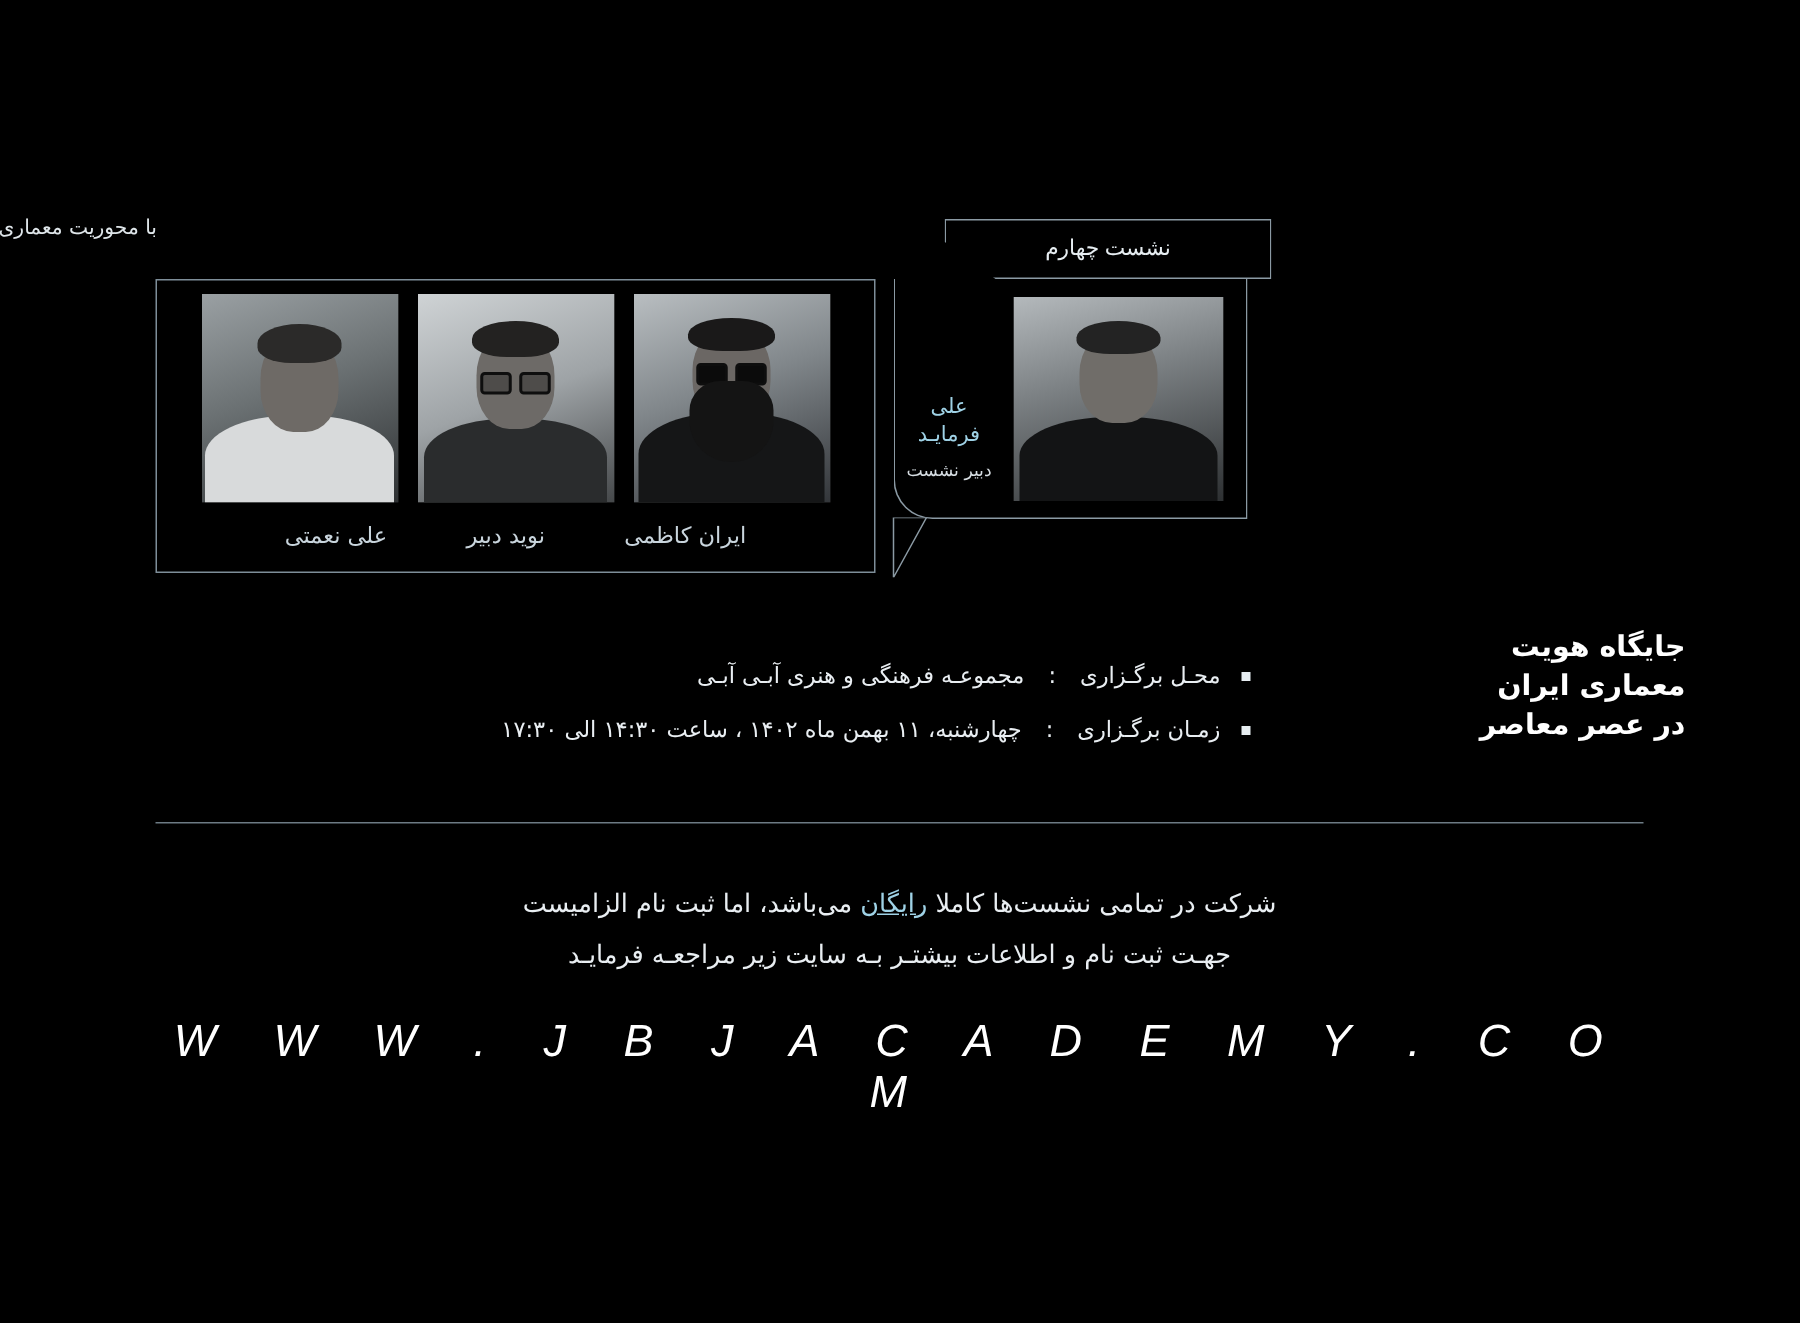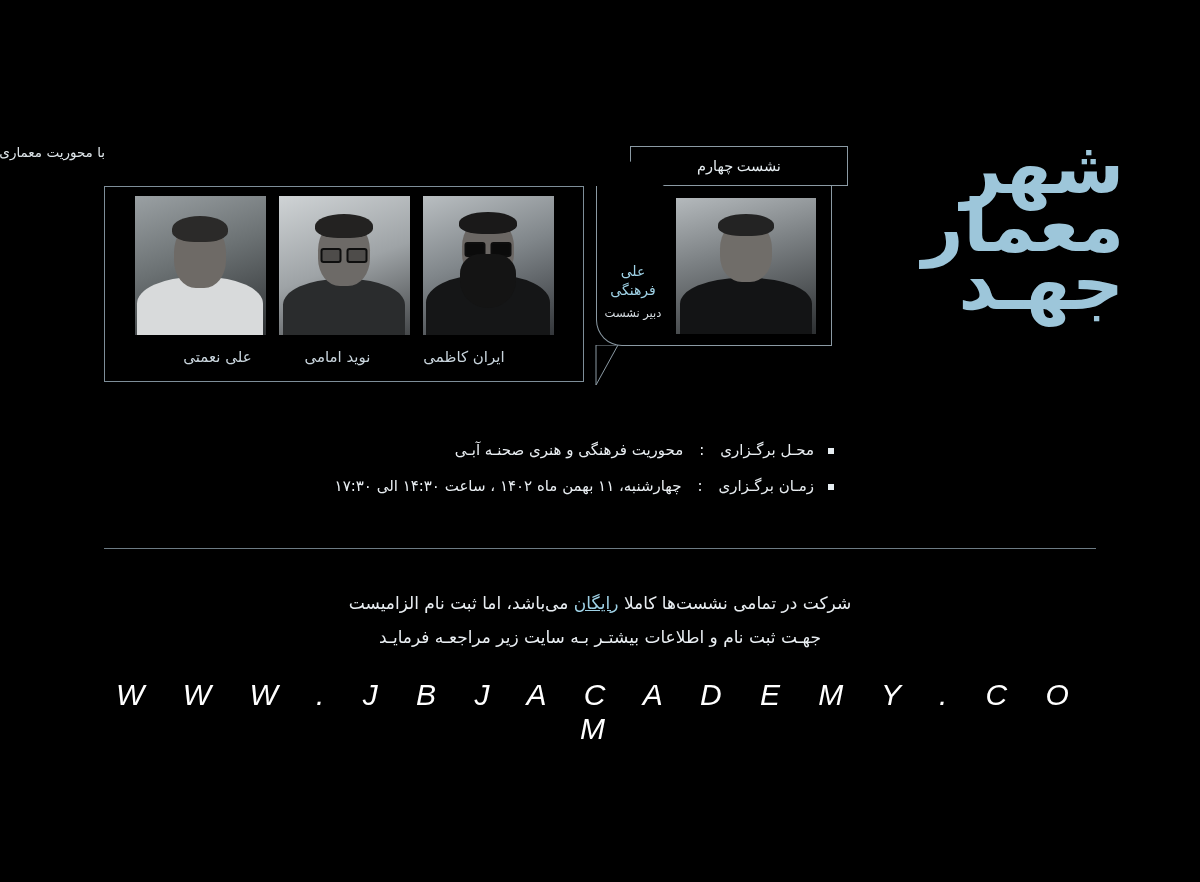--- a/index.html
+++ b/index.html
@@ -354,59 +354,59 @@
           <i style="background:#0b0b0b;"></i>
           <i style="background:#0b0b0b;"></i>
         </div>
       <div class="p-beard" style="top:58px;width:56px;height:54px;background:#141414;"></div>
     </div>
 
   </div>
 
   <div class="speaker-names">
     <span>ایران کاظمی</span>
-    <span>نوید امامی</span>
+    <span>نوید دبیر</span>
     <span>علی نعمتی</span>
   </div>
 
   <div class="session-tag-wrap">
     <div class="session-tag">نشست چهارم</div>
   </div>
 
   <div class="secretary-frame"></div>
 
   <div class="secretary-photo">
     <div class="bg" style="position:absolute;inset:0;background:linear-gradient(165deg,#b4b9bc 0%,#7c8184 40%,#2d3032 100%);"></div>
     <div class="p-body" style="bottom:0;width:132px;height:56px;background:#131415;"></div>
     <div class="p-head" style="top:22px;width:52px;height:62px;background:#706d69;"></div>
     <div class="p-hair" style="top:16px;width:56px;height:22px;background:#232323;"></div>
   </div>
 
   <div class="secretary-text">
     <div class="s-name1">علی</div>
-    <div class="s-name2">فرهنگی</div>
+    <div class="s-name2">فرمایـد</div>
     <div class="s-role">دبیر نشست</div>
   </div>
 
   <svg class="tail-outline" viewBox="0 0 30 40">
     <polygon points="4,0 26,0 4,40" fill="#000000" stroke="#8b9aa4" stroke-width="1"></polygon>
   </svg>
 
-  <div class="logotype">
-    <div class="logo-line logo-l1">شهر</div>
-    <div class="logo-line logo-l2">معمار</div>
-    <div class="logo-line logo-l3">جهـد</div>
+  <div class="logo-sub">
+    <div>جایگاه هویت</div>
+    <div>معماری ایران</div>
+    <div>در عصر معاصر</div>
   </div>
 
   <div class="details">
     <div class="detail-row">
       <span class="bullet"></span>
       <span class="d-label">محـل برگـزاری</span>
       <span class="d-colon">:</span>
-      <span class="d-value">محوریت فرهنگی و هنری صحنـه آبـی</span>
+      <span class="d-value">مجموعـه فرهنگی و هنری آبـی آبـی</span>
     </div>
     <div class="detail-row">
       <span class="bullet"></span>
       <span class="d-label">زمـان برگـزاری</span>
       <span class="d-colon">:</span>
       <span class="d-value">چهارشنبه، ۱۱ بهمن ماه ۱۴۰۲ ، ساعت ۱۴:۳۰ الی ۱۷:۳۰</span>
     </div>
   </div>
 
   <div class="divider"></div>

